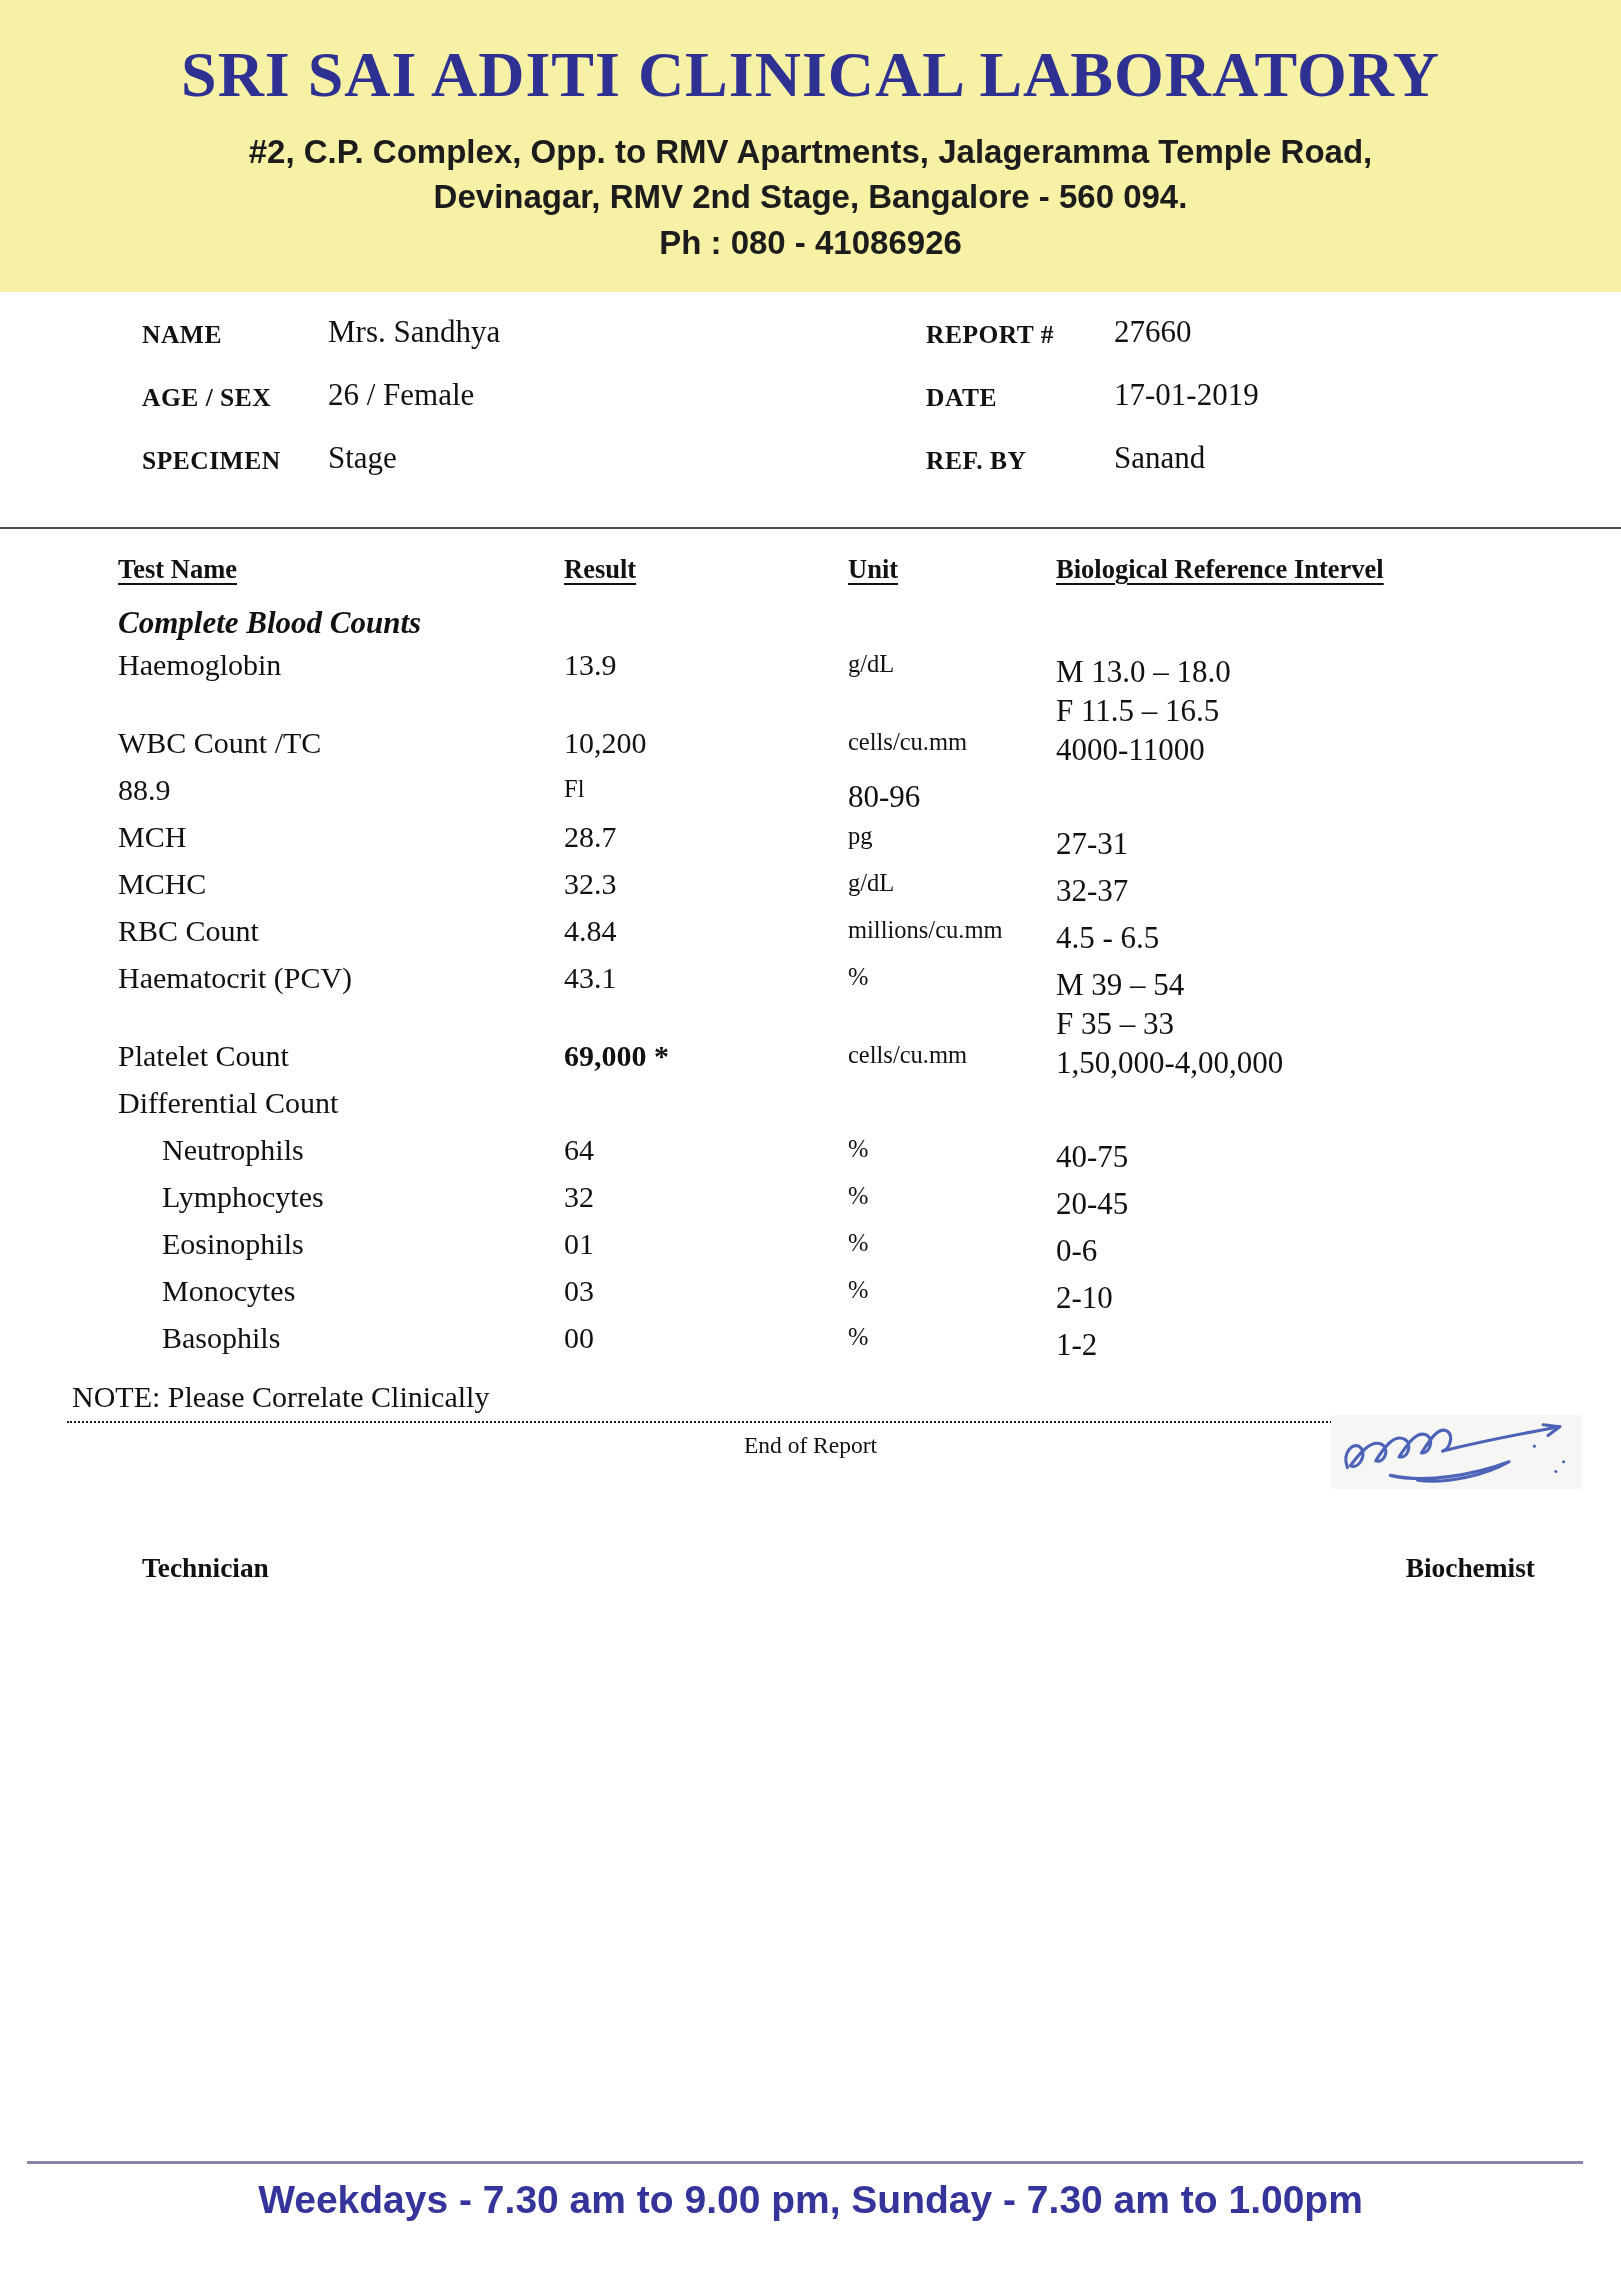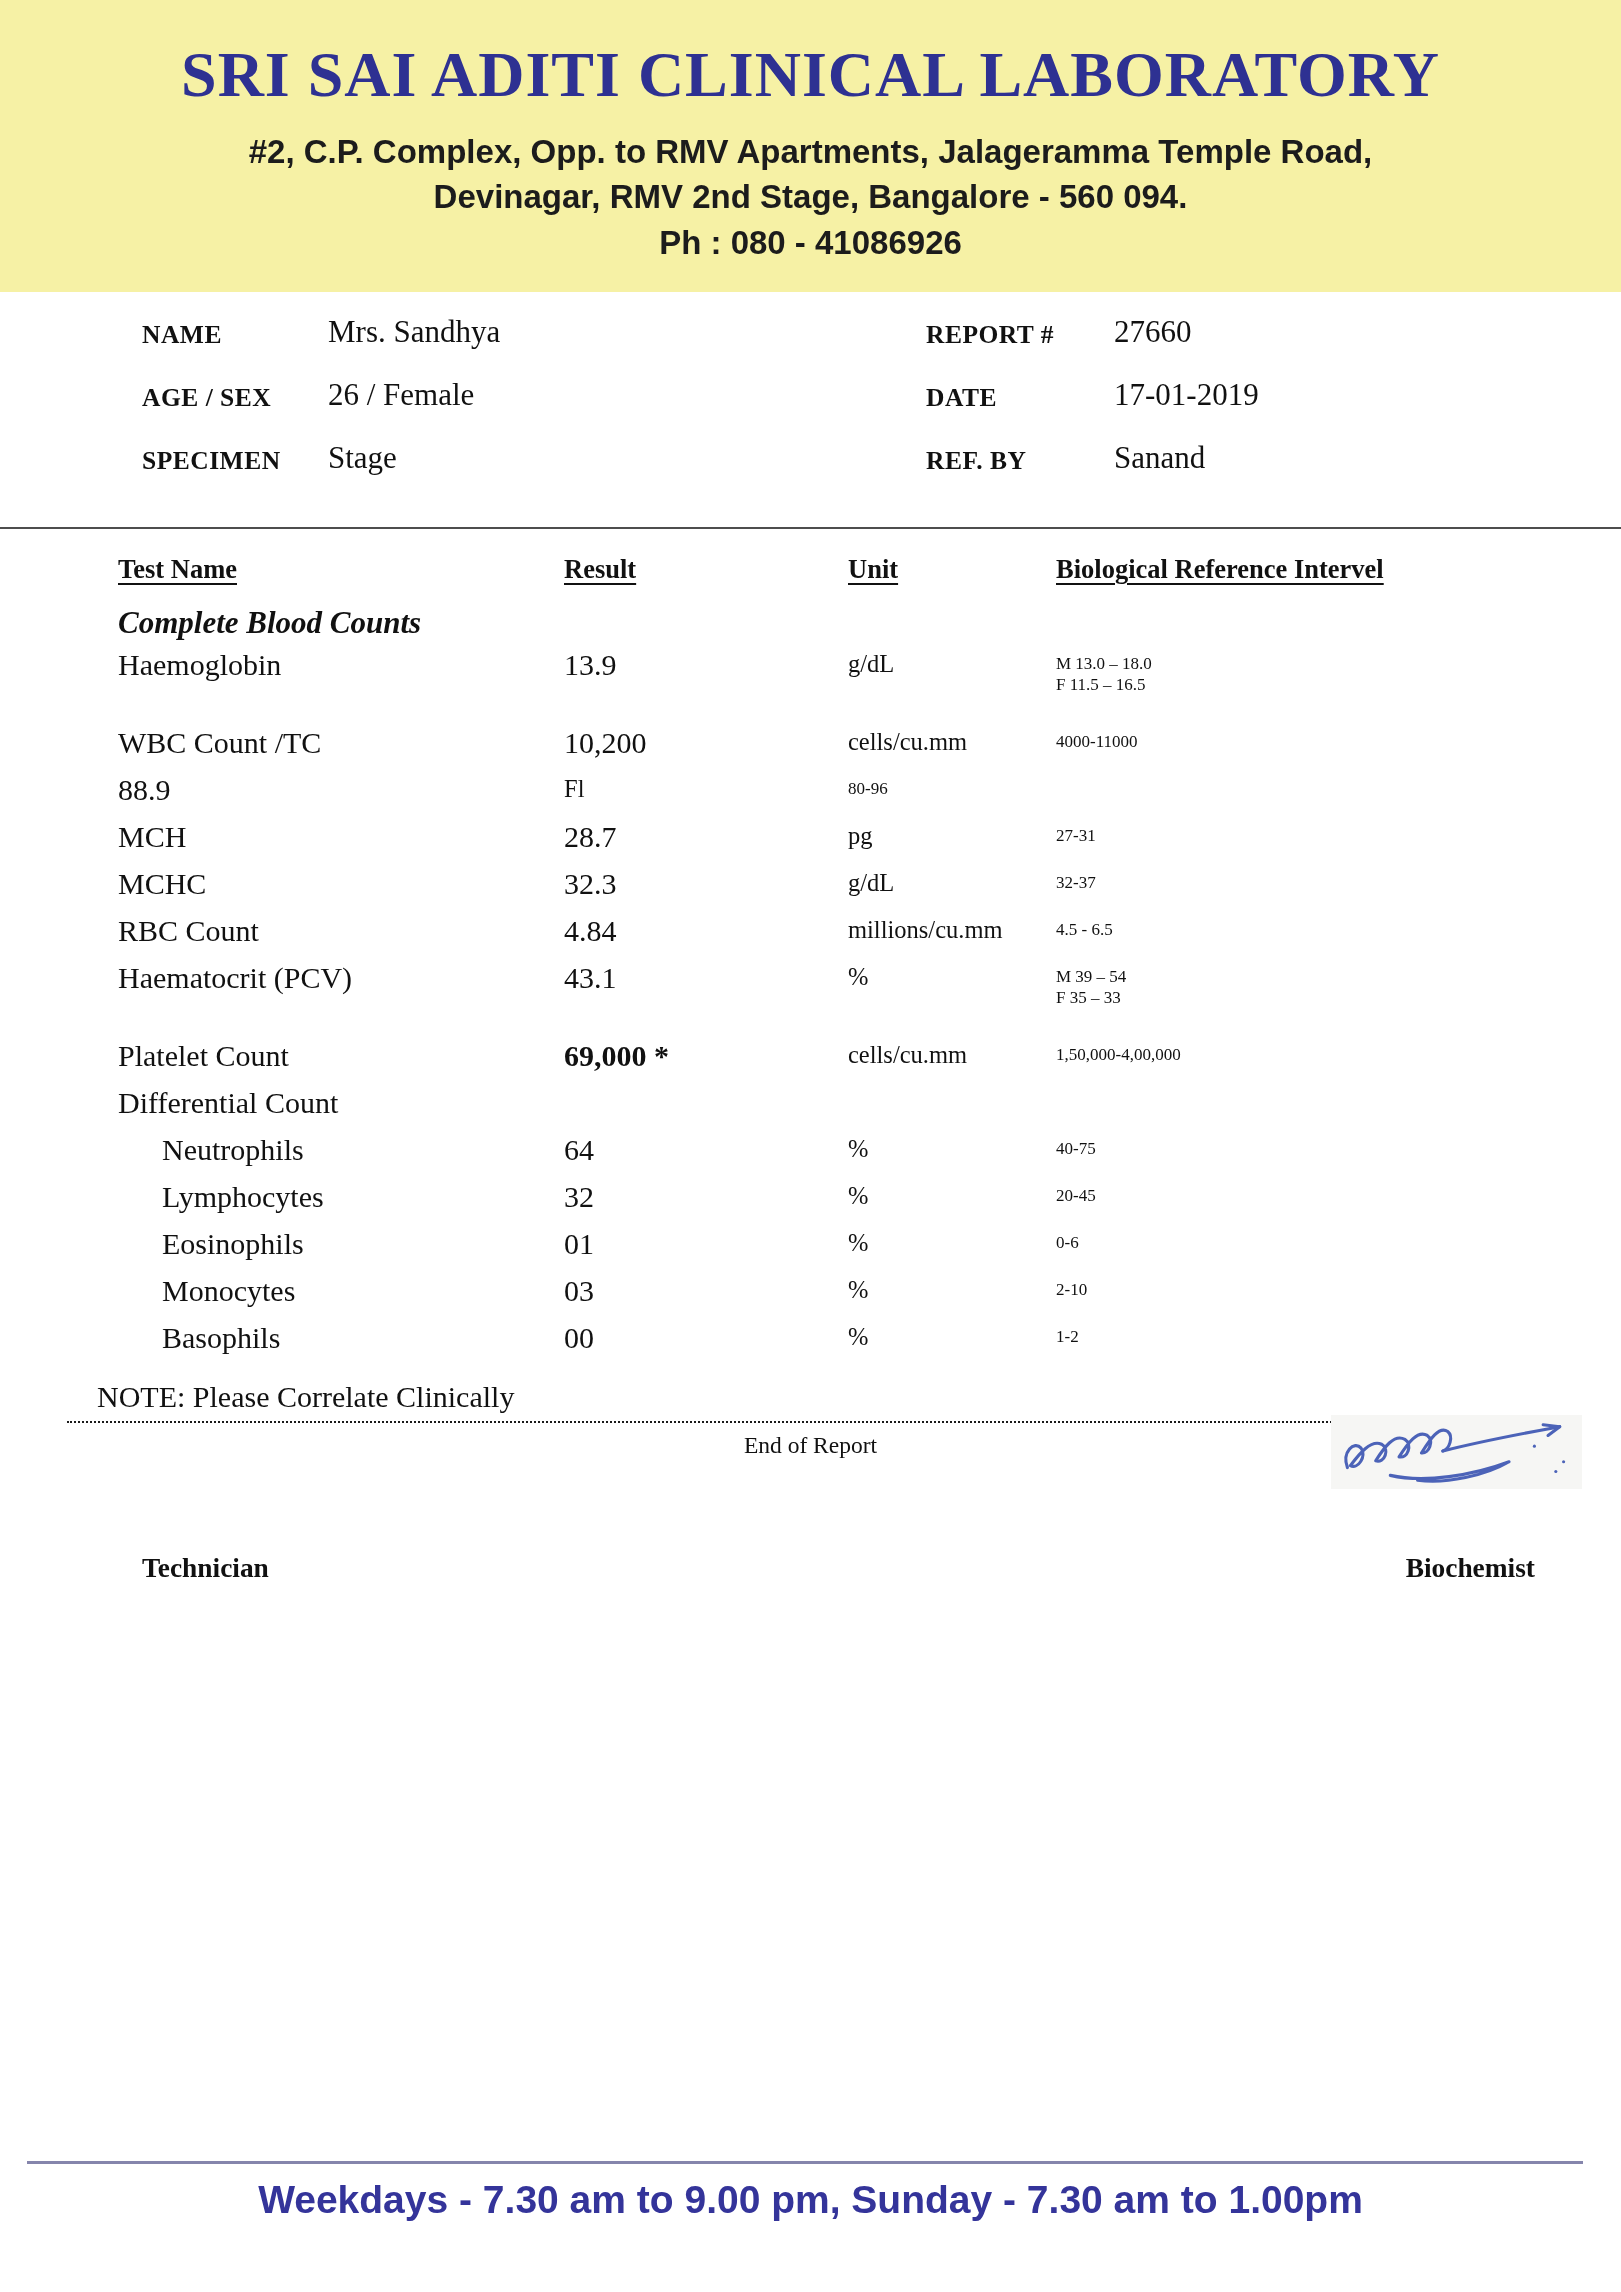--- a/index.html
+++ b/index.html
@@ -75,35 +75,35 @@
   .thead { margin-top: 25.5px; height: 51px; }
   .thead .hcell {
     font-weight: bold;
     font-size: 26.5px;
     text-decoration: underline;
     text-underline-offset: 4.9px;
   }
   .cell-name { font-size: 30px; }
   .cell-result { font-size: 30px; }
   .cell-unit { font-size: 24.5px; padding-top: 2px; }
-  .cell-ref { font-size: 17px; padding-top: 4.9px; line-height: 1.25; }
+  .cell-ref { font-size: 31px; padding-top: 4.9px; line-height: 1.25; }
   .row { height: 47px; }
   .row-tall { height: 78px; }
   .row-platelet { height: 47px; }
   .section-title {
     font-weight: bold;
     font-style: italic;
     font-size: 31px;
     height: 43px;
   }
   .indent .cell-name { padding-left: 44px; }
   .bold { font-weight: bold; }
 
   .note-line {
-    padding-left: 97px;
+    padding-left: 72px;
     font-size: 30px;
     margin-top: 11.8px;
     height: 41px;
   }
   .dotted-divider {
     margin: 0 61px 0 67px;
     border-top: 2.9px dotted #1a1a1a;
   }
   .end-of-report {
     text-align: center;

